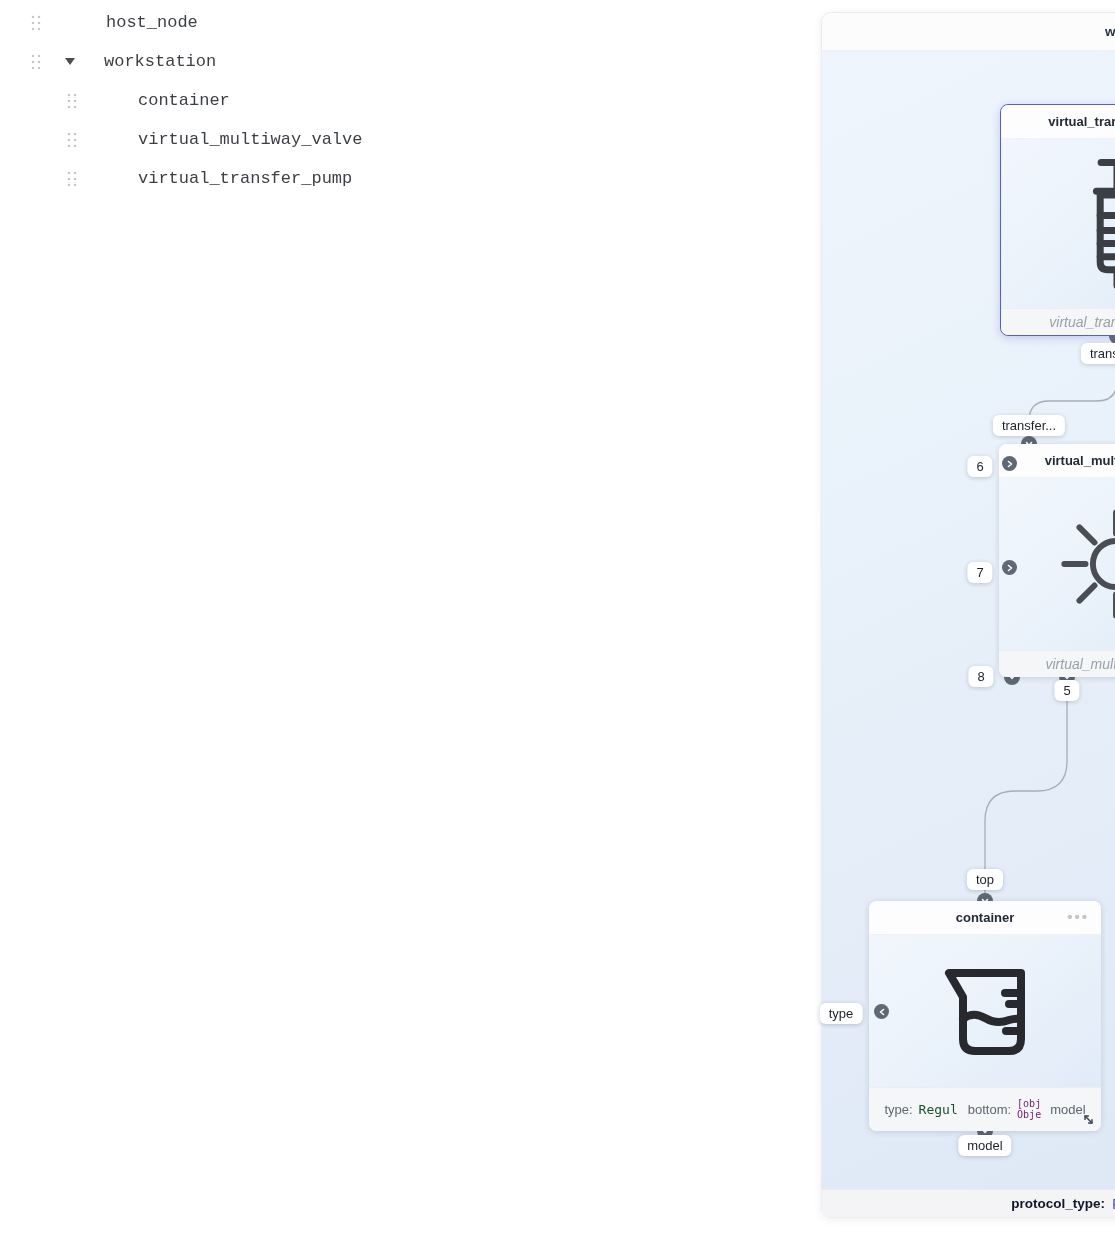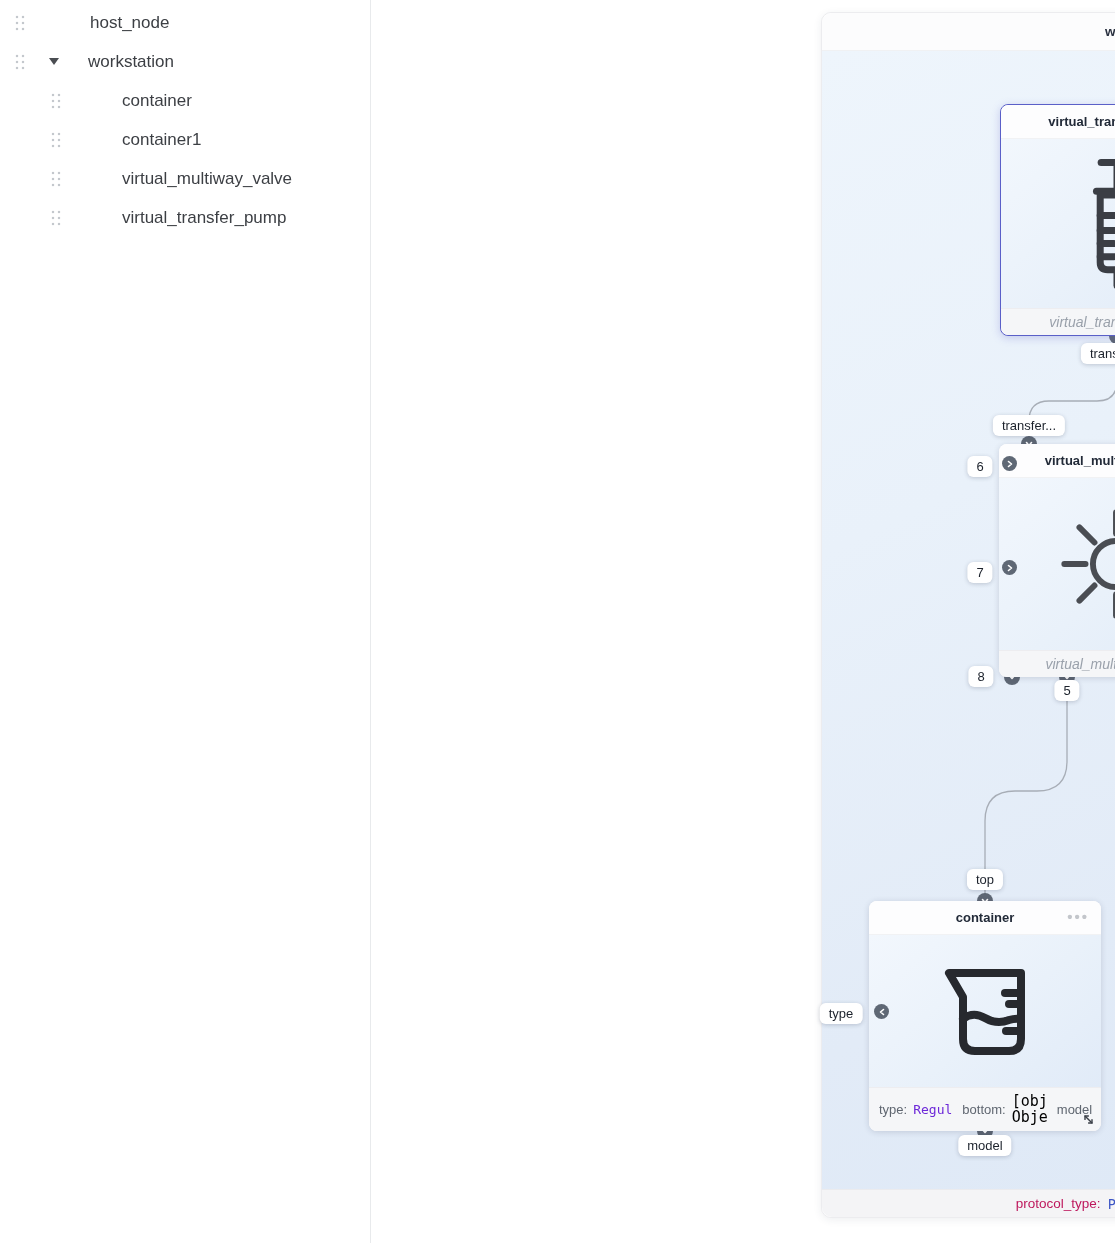--- a/index.html
+++ b/index.html
@@ -1,22 +1,22 @@
 <!DOCTYPE html>
 <html><head>
 <meta charset="utf-8">
 <style>
   * { margin:0; padding:0; box-sizing:border-box; }
   html,body { width:1115px; height:1243px; overflow:hidden; background:#fff;
     font-family:"Liberation Sans", sans-serif; }
   .stage { position:relative; width:1115px; height:1243px; overflow:hidden; }
 
   
-  .sidebar { position:absolute; left:0; top:0; width:371px; height:1243px;
-    background:#fff; border-right:1px solid #e8eaec; }
+  .sidebar { position:absolute; left:16px; top:0; width:371px; height:1243px;
+    background:#fff; border-right:1px solid #e8eaec;font-family:Liberation Mono, monospace; }
   .tree { padding-top:3px; }
   .tree-item { display:flex; align-items:center; height:39px; cursor:pointer; }
   .grip { width:12px; height:17px; flex:0 0 12px;
     background-image:radial-gradient(circle, #c4c8cd 1.4px, transparent 1.6px);
     background-size:6px 6px; background-position:0 0; }
   .caret { width:0; height:0; border-left:5.5px solid transparent;
     border-right:5.5px solid transparent; border-top:7px solid #4a4d52; }
   .tree-label { font-size:17px; color:#3c3f44; white-space:nowrap; }
 
   
@@ -26,46 +26,46 @@
     box-shadow:0 2px 8px rgba(40,50,80,.08); }
   .panel-header { position:absolute; left:0; top:0; right:0; height:38px;
     background:#fcfcfd; border-bottom:1px solid #f0f1f3; border-radius:10px 10px 0 0;
     display:flex; align-items:center; justify-content:center;
     font-size:13.5px; font-weight:bold; color:#2a3140; }
   .panel-bg { position:absolute; left:0; top:38px; right:0; bottom:28px;
     background:linear-gradient(155deg,#eef5fc 0%,#e9f1fa 35%,#e2ebf7 70%,#dde8f6 100%); }
   .panel-footer { position:absolute; left:0; bottom:0; right:0; height:28px;
     background:#f4f4f6; border-top:1px solid #ebebee; border-radius:0 0 10px 10px;
     display:flex; align-items:center; justify-content:center; gap:7px; }
-  .panel-footer .k { font-size:13.5px; color:#be185d; }
+  .panel-footer .k { font-size:13.5px; color:#0f172a;font-weight:bold; }
   .mono-val { font-family:"DejaVu Sans Mono", monospace; color:#3d56c5; font-size:13px; }
   .dots { letter-spacing:2px; color:#c3c6cb; font-size:15px; font-weight:bold;
     position:absolute; right:12px; top:50%; transform:translateY(-58%); cursor:pointer; line-height:1; }
 
   
   .node { position:absolute; background:#fff; border-radius:8px; z-index:2;
     box-shadow:0 1px 6px rgba(30,40,70,.16); display:flex; flex-direction:column; }
   .node.selected { border:1.4px solid #5a5fc8; box-shadow:0 2px 9px rgba(90,95,200,.28); }
   .node-header { position:relative; height:34px; flex:0 0 34px; background:#fdfdfe;
     border-bottom:1px solid #f1f2f4; border-radius:8px 8px 0 0;
     display:flex; align-items:center; justify-content:center;
     font-size:13px; font-weight:bold; color:#222a38; }
   .node-body { flex:1; display:flex; align-items:center; justify-content:center;
     background:linear-gradient(140deg,#f2f7fd 0%,#e9f1fa 55%,#e1ebf8 100%);
     overflow:hidden; }
   .node-footer { position:relative; flex:0 0 27px; height:27px; background:#f5f6f8;
     border-top:1px solid #ededf0; border-radius:0 0 8px 8px;
     display:flex; align-items:center; justify-content:center;
     font-size:14px; font-style:italic; color:#9aa1ab; }
   .node-footer.kv { flex:0 0 44px; height:44px; font-style:normal; gap:6px;
-    font-size:13px; color:#5f6670; white-space:nowrap; overflow:hidden; padding:0 10px;justify-content:space-between; }
+    font-size:13px; color:#5f6670; white-space:nowrap; overflow:hidden; padding:0 10px; }
   .kv .lbl { color:#5f6670; }
-  .kv .val { font-family:"DejaVu Sans Mono", monospace; color:#6d28d9; }
-  .kv .val2 { font-family:"DejaVu Sans Mono", monospace; color:#000000;
-    line-height:1.05; font-size:15px; }
+  .kv .val { font-family:"DejaVu Sans Mono", monospace; color:#14532d; }
+  .kv .val2 { font-family:"DejaVu Sans Mono", monospace; color:#701a75;
+    line-height:1.05; font-size:10px; }
   .resize { position:absolute; right:6px; bottom:5px; cursor:nwse-resize; }
 
   
   .port { position:absolute; width:16px; height:16px; border-radius:50%;
     background:#5f6875; display:flex; align-items:center; justify-content:center;
     z-index:1; cursor:crosshair; }
   .port.over { z-index:5; width:15px; height:15px; }
   .port svg { display:block; }
   .port.down svg { transform:rotate(90deg); }
   .port.left svg { transform:rotate(180deg); }
@@ -88,24 +88,20 @@
         <span class="tree-label" style="margin-left:64px">host_node</span>
       </div>
       <div class="tree-item">
         <span class="grip" style="margin-left:14px"></span>
         <span class="caret" style="margin-left:23px"></span>
         <span class="tree-label" style="margin-left:29px">workstation</span>
       </div>
       <div class="tree-item">
         <span class="grip" style="margin-left:50px"></span>
         <span class="tree-label" style="margin-left:60px">container</span>
-      </div>
-      <div class="tree-item">
-        <span class="grip" style="margin-left:50px"></span>
-        <span class="tree-label" style="margin-left:60px">container1</span>
       </div>
       <div class="tree-item">
         <span class="grip" style="margin-left:50px"></span>
         <span class="tree-label" style="margin-left:60px">virtual_multiway_valve</span>
       </div>
       <div class="tree-item">
         <span class="grip" style="margin-left:50px"></span>
         <span class="tree-label" style="margin-left:60px">virtual_transfer_pump</span>
       </div>
     </div>

